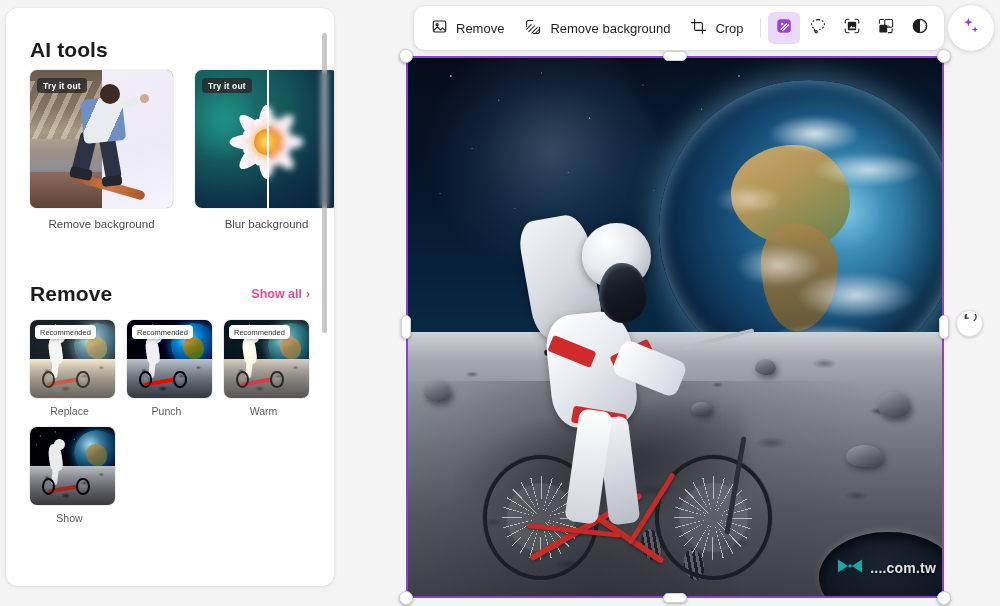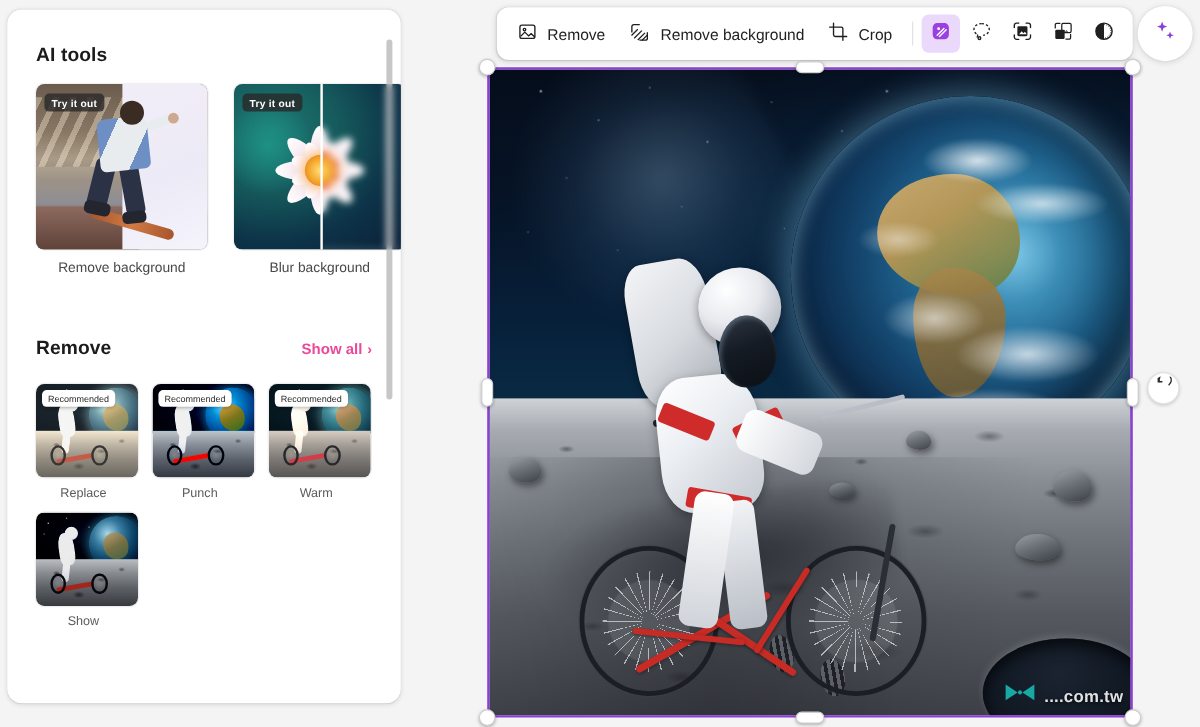--- a/index.html
+++ b/index.html
@@ -16,21 +16,21 @@
     position: absolute; left: 6px; top: 8px;
     width: 328px; height: 578px;
     background: #ffffff;
     border-radius: 12px;
     box-shadow: 0 1px 4px rgba(0,0,0,0.10), 0 0 1px rgba(0,0,0,0.10);
     overflow: hidden;
   }
   .panel-inner { position: relative; width: 100%; height: 100%; }
 
   .section-title {
-    font-size: 16px; font-weight: 600; color: #1b1b1b;
+    font-size: 21px; font-weight: 600; color: #1b1b1b;
     letter-spacing: .1px;
   }
   #ai-tools-title { position: absolute; left: 24px; top: 30px; }
 
   .ai-grid { position: absolute; left: 24px; top: 62px; width: 270px; display: flex; gap: 22px; }
   .ai-card { width: 143px; }
   .ai-thumb {
     position: relative; width: 143px; height: 138px;
     border-radius: 7px; overflow: hidden;
     box-shadow: 0 0 0 1px rgba(0,0,0,0.06);
@@ -549,21 +549,21 @@
   .bframe { position:absolute; background:#c62b26; border-radius:3px; box-shadow:0 1px 3px rgba(0,0,0,.4); }
   .bf1 { left:14%; bottom:20%; width:46%; height:6px; transform: rotate(-30deg); }
   .bf2 { left:30%; bottom:18%; width:38%; height:6px; transform: rotate(34deg); }
   .bf3 { left:16%; bottom:19%; width:34%; height:5px; transform: rotate(6deg); }
   .bf4 { left:46%; bottom:28%; width:30%; height:5px; transform: rotate(-58deg); }
   .bfork { position:absolute; right:8%; bottom:18%; width:5px; height:40%; background:#2a2e35; border-radius:3px; transform: rotate(10deg); }
   .bbar { position:absolute; right:2%; top:2%; width:26%; height:4px; background:#b9bec6; border-radius:3px; transform: rotate(-14deg); }
   .bseat { position:absolute; left:22%; top:6%; width:16%; height:6px; background:#1e2127; border-radius:3px; transform: rotate(-8deg); }
 
   .watermark {
-    position:absolute; right:6px; bottom:6px; z-index:8;
+    position:absolute; right:6px; bottom:18px; z-index:8;
     display:flex; align-items:center; gap:7px;
     opacity:.92;
   }
   .wm-text {
     color:#f2f2f2; font-size:14px; font-weight:600;
     text-shadow: 0 1px 3px rgba(0,0,0,.9);
     letter-spacing:.2px;
   }
 </style>
 </head>

